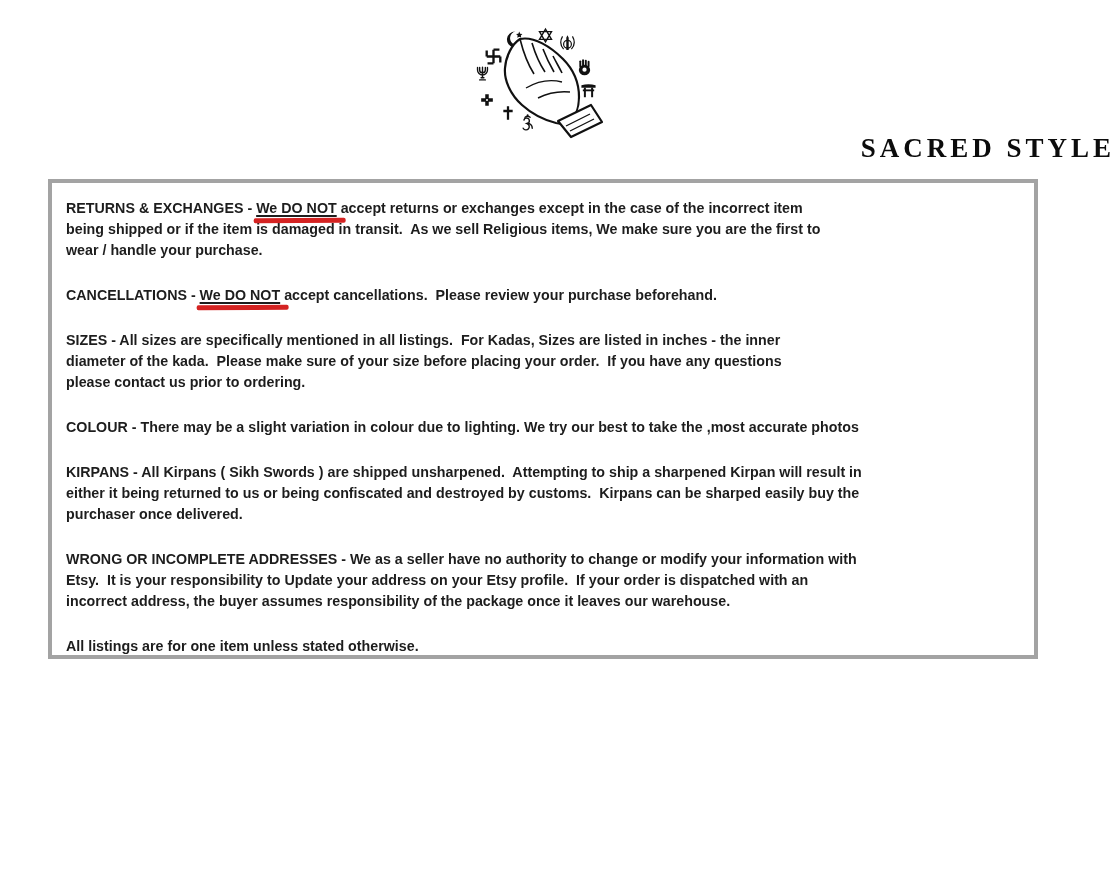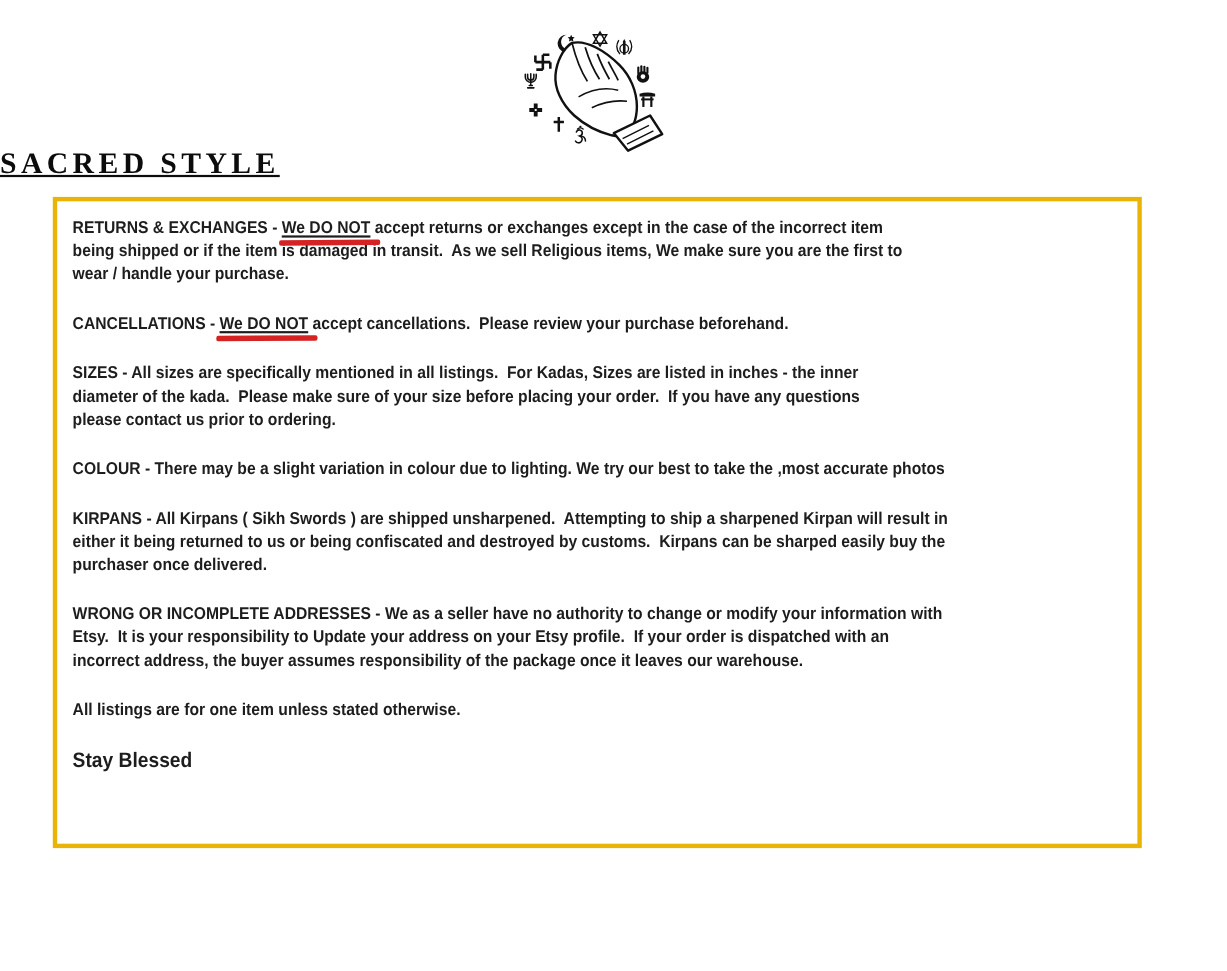--- a/index.html
+++ b/index.html
@@ -15,32 +15,32 @@
     font-family:"Liberation Sans", sans-serif;
   }
 
   
   .logo-area{position:absolute;left:0;top:0;width:1115px;height:175px;}
   .sym{position:absolute;z-index:2;line-height:0;}
   .sym svg{display:block;}
   .hands{position:absolute;left:488px;top:36px;width:125px;height:105px;z-index:3;line-height:0;}
   .brand{
     position:absolute;left:0;top:133px;width:100%;
-    text-align:left;
+    text-align:right;
     font-family:"Liberation Serif", serif;
     font-size:27px;font-weight:600;color:#0c0c0c;
-    letter-spacing:4px;white-space:pre;text-decoration:underline;
+    letter-spacing:4px;white-space:pre;
   }
 
   
   .policy-box{
     position:absolute;left:48px;top:179px;
-    width:990px;height:592px;
+    width:990px;height:480px;
     box-sizing:border-box;
-    border:4px solid #eab308;
+    border:4px solid #a3a3a3;
     background:#fff;
     padding:14px 10px 0 14px;
     overflow:hidden;
   }
   .scale-wrap{
     transform:scaleX(0.92);
     transform-origin:0 0;
     width:108.7%;
   }
   .para{

